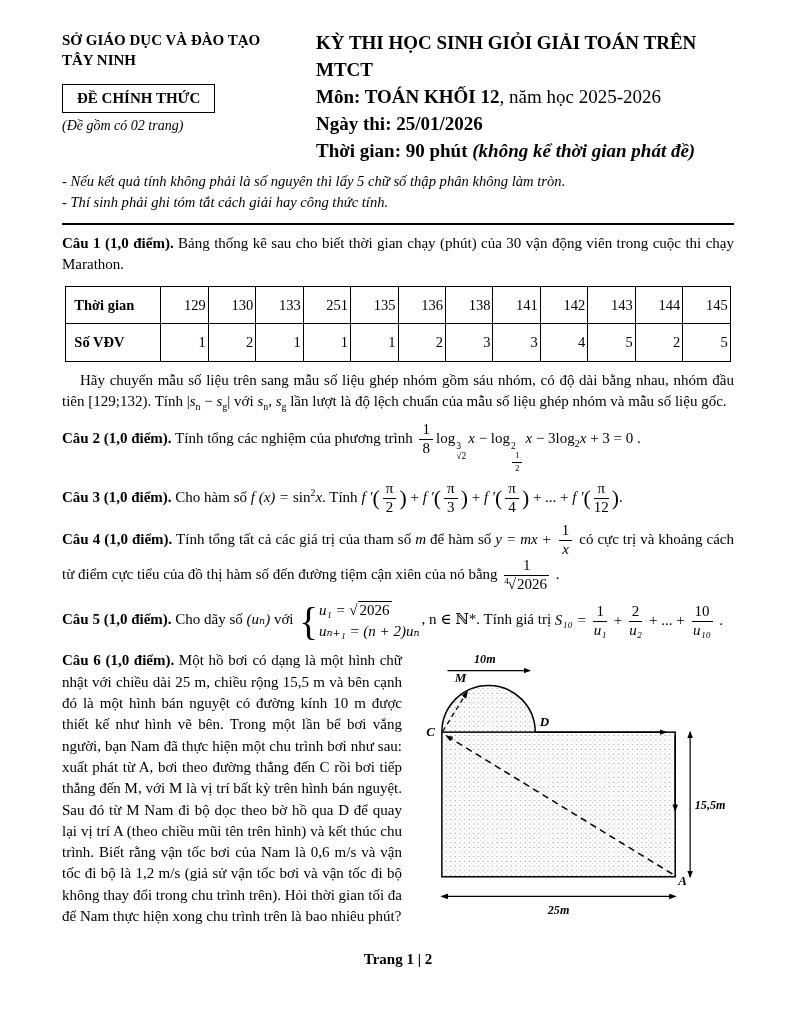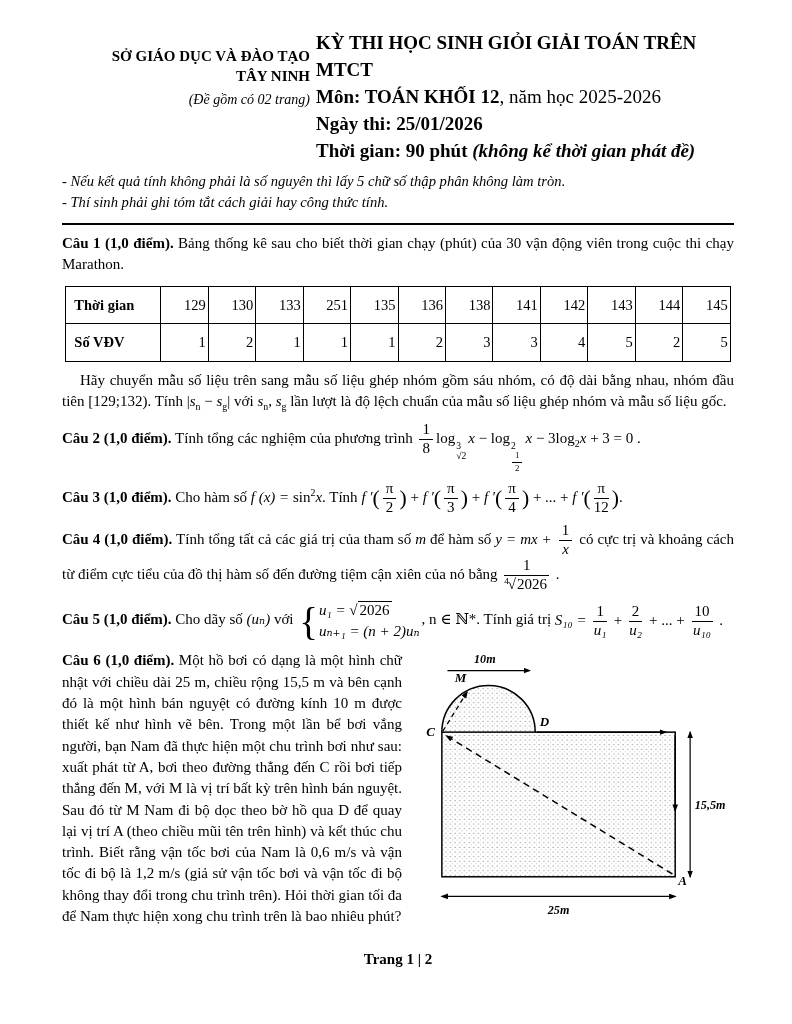--- a/index.html
+++ b/index.html
@@ -7,21 +7,21 @@
     width:792px;height:1024px;box-sizing:border-box;background:#fff;
     padding:30px 58px 16px 62px;margin:0 auto;position:relative;
     font-family:"Liberation Serif","DejaVu Serif",serif;
     font-size:15px;color:#000;line-height:1.42;overflow:hidden;
   }
   .bold{font-weight:bold;}
   .bolditalic{font-weight:bold;font-style:italic;}
 
   
   .header{display:flex;}
-  .header-left{width:248px;flex-shrink:0;text-align:right;margin-top:16px;}
+  .header-left{width:248px;flex-shrink:0;text-align:left;}
   .header-left .hl{font-weight:bold;font-size:15px;line-height:1.35;}
   .seal-box{display:inline-block;border:1.7px solid #000;padding:3px 14px;font-weight:bold;margin-top:13px;font-size:15px;}
   .pages-note{font-style:italic;font-size:14px;margin-top:3px;}
   .header-right{flex:1;padding-left:6px;}
   .header-right .hr-line{font-size:19px;line-height:1.42;}
 
   .instructions{margin-top:6px;font-size:14.6px;}
   .instructions div{font-weight:normal;font-style:italic;line-height:1.45;}
 
   hr.thick{border:none;border-top:2.4px solid #000;margin:10px 0 4px;}
@@ -65,20 +65,21 @@
 </style>
 </head>
 <body>
 
 <div class="page">
 
   <div class="header">
     <div class="header-left">
       <div class="hl">SỞ GIÁO DỤC VÀ ĐÀO TẠO</div>
       <div class="hl">TÂY NINH</div>
+      <div><span class="seal-box">ĐỀ CHÍNH THỨC</span></div>
       <div class="pages-note">(Đề gồm có 02 trang)</div>
     </div>
     <div class="header-right">
       <div class="hr-line bold">KỲ THI HỌC SINH GIỎI GIẢI TOÁN TRÊN MTCT</div>
       <div class="hr-line"><span class="bold">Môn: </span><span class="bold">TOÁN KHỐI 12</span><span>, năm học 2025-2026</span></div>
       <div class="hr-line bold">Ngày thi: 25/01/2026</div>
       <div class="hr-line"><span class="bold">Thời gian: 90 phút </span><span class="bolditalic">(không kể thời gian phát đề)</span></div>
     </div>
   </div>
 

